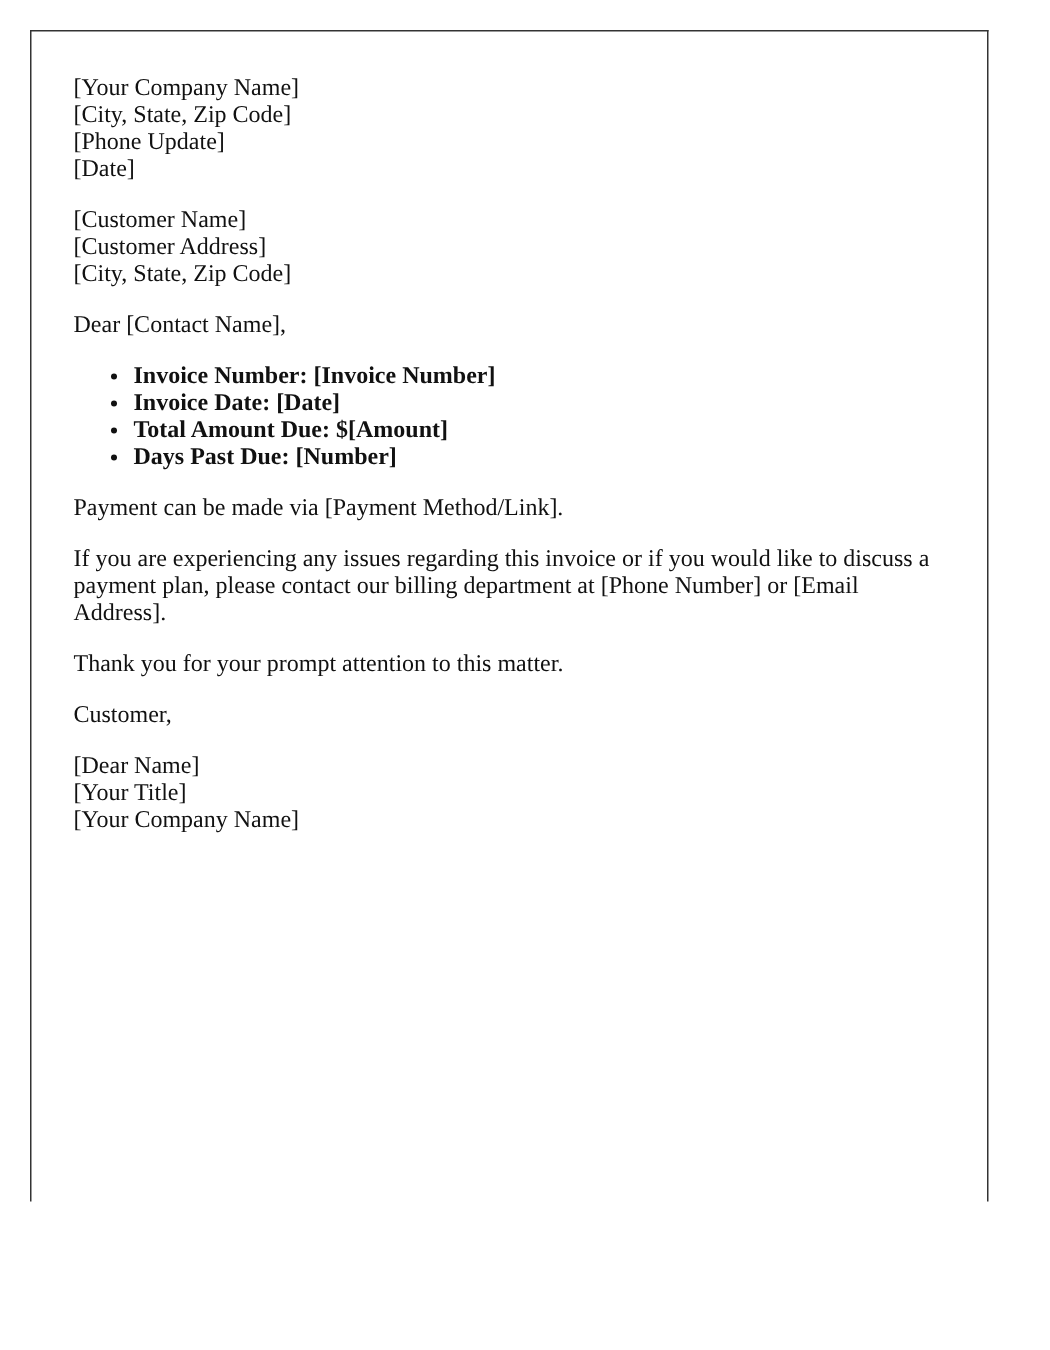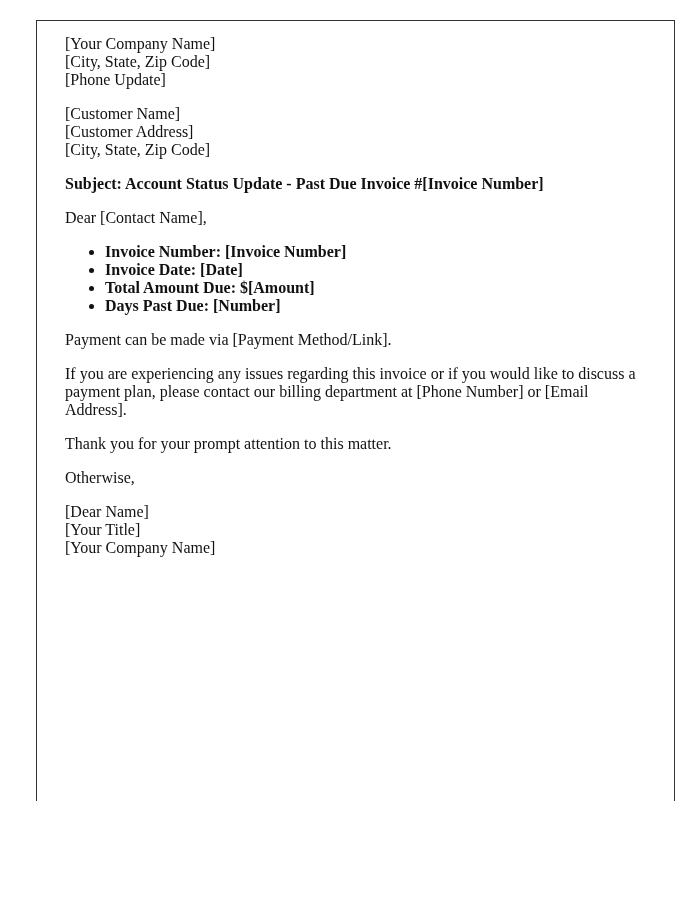--- a/index.html
+++ b/index.html
@@ -12,28 +12,28 @@
       height: 900px;
       position: relative;
       overflow: hidden;
       font-family: "Liberation Serif", "DejaVu Serif", serif;
       font-size: 16px;
       line-height: 18px;
       color: #111111;
     }
     .letter {
       position: absolute;
-      left: 36px;
+      left: 20px;
       top: 20px;
       width: 639px;
       height: 781px;
       border: 1px solid #333333;
       border-bottom: none;
       box-sizing: border-box;
-      padding: 14px 28px 0 28px;
+      padding: 29px 28px 0 28px;
       overflow: hidden;
     }
     .letter p {
       margin: 0 0 16px 0;
     }
     .block {
       margin: 0 0 16px 0;
     }
     .block div {
       margin: 0;
@@ -52,49 +52,49 @@
   </style>
 </head>
 <body>
 
 <div class="letter">
 
   <div class="block">
     <div>[Your Company Name]</div>
     <div>[City, State, Zip Code]</div>
     <div>[Phone Update]</div>
+    <div>[Date]</div>
   </div>
 
   <div class="block">
     <div>[Customer Name]</div>
     <div>[Customer Address]</div>
     <div>[City, State, Zip Code]</div>
   </div>
 
-  <p class="subject">Subject: Account Status Update - Past Due Invoice #[Invoice Number]</p>
 
   <p>Dear [Contact Name],</p>
 
 
 
   <ul class="summary">
     <li>Invoice Number: [Invoice Number]</li>
     <li>Invoice Date: [Date]</li>
     <li>Total Amount Due: $[Amount]</li>
     <li>Days Past Due: [Number]</li>
   </ul>
 
 
   <p>Payment can be made via [Payment Method/Link].</p>
 
   <p>If you are experiencing any issues regarding this invoice or if you would like to discuss a payment plan, please contact our billing department at [Phone Number] or [Email Address].</p>
 
   <p>Thank you for your prompt attention to this matter.</p>
 
-  <p>Otherwise,</p>
+  <p>Customer,</p>
 
   <div class="block">
     <div>[Dear Name]</div>
     <div>[Your Title]</div>
     <div>[Your Company Name]</div>
   </div>
 
 </div>
 
 </body></html>

